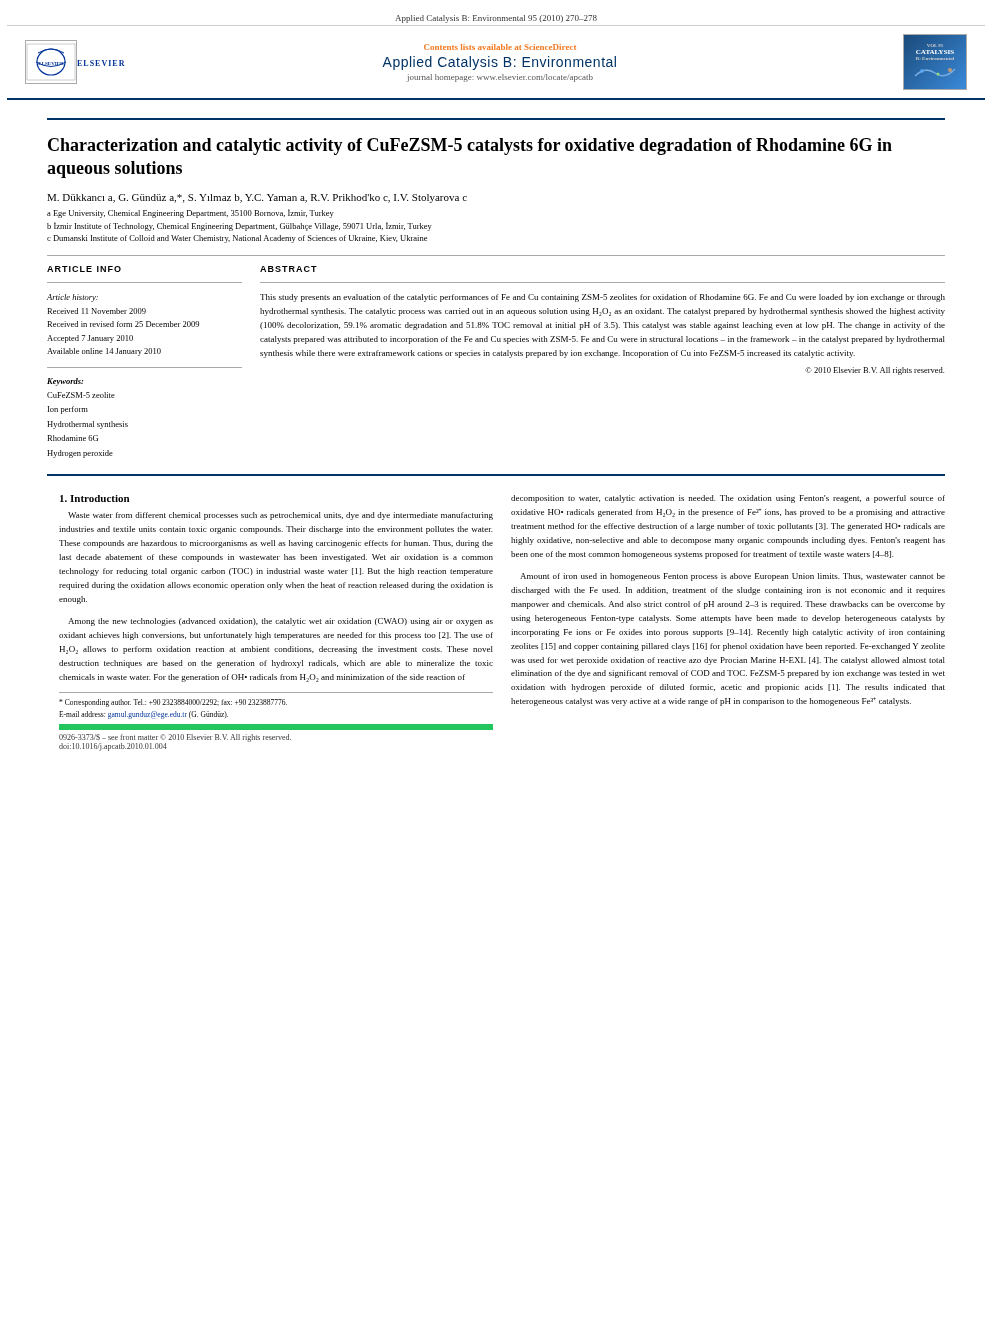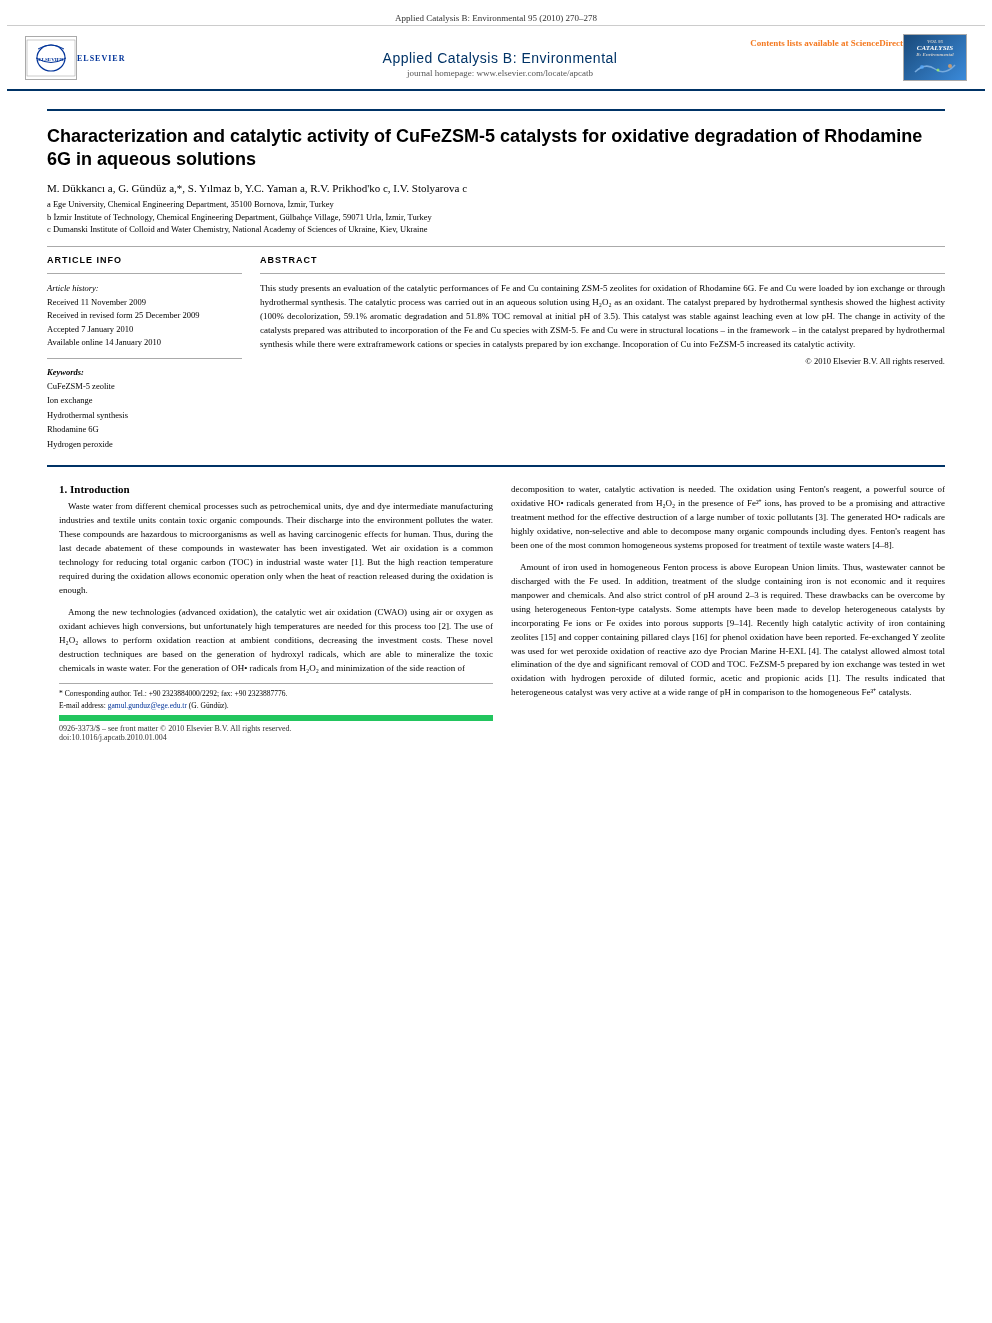--- a/index.html
+++ b/index.html
@@ -56,70 +56,68 @@
       margin-top: 2px;
     }
     .journal-center {
       text-align: center;
       flex: 1;
     }
     .sciencedirect-link {
       font-size: 9px;
       color: #666;
       margin-bottom: 2px;
-      text-align: right;
     }
     .sciencedirect-link span {
       color: #f47920;
       font-weight: bold;
     }
     .journal-title {
       font-size: 14px;
       color: #003366;
       font-family: Arial, sans-serif;
       font-weight: normal;
       letter-spacing: 0.5px;
     }
     .journal-homepage {
       font-size: 9px;
       color: #555;
       margin-top: 2px;
     }
     .catalysis-cover {
       width: 64px;
-      height: 47px;
+      height: 56px;
       background: linear-gradient(135deg, #1a4a7a 0%, #2a6aaa 50%, #3a8ada 100%);
       border: 1px solid #aaa;
       display: flex;
       flex-direction: column;
       align-items: center;
       justify-content: center;
       font-size: 6px;
       color: #fff;
       font-weight: bold;
       text-align: center;
-      font-style: italic;
     }
     .catalysis-cover-title {
       font-size: 7px;
       font-weight: bold;
       color: #fff;
     }
     
     .article-body {
       padding: 10px 40px 20px 40px;
     }
     .article-title {
       font-size: 18px;
       font-weight: bold;
       color: #000;
       line-height: 1.3;
       margin-top: 14px;
       margin-bottom: 10px;
-      font-family: Liberation Sans, sans-serif;
+      font-family: Liberation Serif, serif;
     }
     .authors {
       font-size: 11px;
       color: #000;
       margin-bottom: 4px;
     }
     .affiliations {
       font-size: 8.5px;
       color: #000;
       line-height: 1.5;
@@ -309,21 +307,21 @@
           <div>Received in revised form 25 December 2009</div>
           <div>Accepted 7 January 2010</div>
           <div>Available online 14 January 2010</div>
         </div>
 
         <div class="keywords-section">
           <hr class="hr-thin">
           <div class="kw-label" style="font-style:italic;font-size:8.5px;font-weight:bold;margin-bottom:2px;">Keywords:</div>
           <div class="keywords-list">
             <div>CuFeZSM-5 zeolite</div>
-            <div>Ion exchange</div>
+            <div>Ion perform</div>
             <div>Hydrothermal synthesis</div>
             <div>Rhodamine 6G</div>
             <div>Hydrogen peroxide</div>
           </div>
         </div>
       </div>
 
       <div class="right-col">
         <div class="section-label">ABSTRACT</div>
         <hr class="hr-thin">

